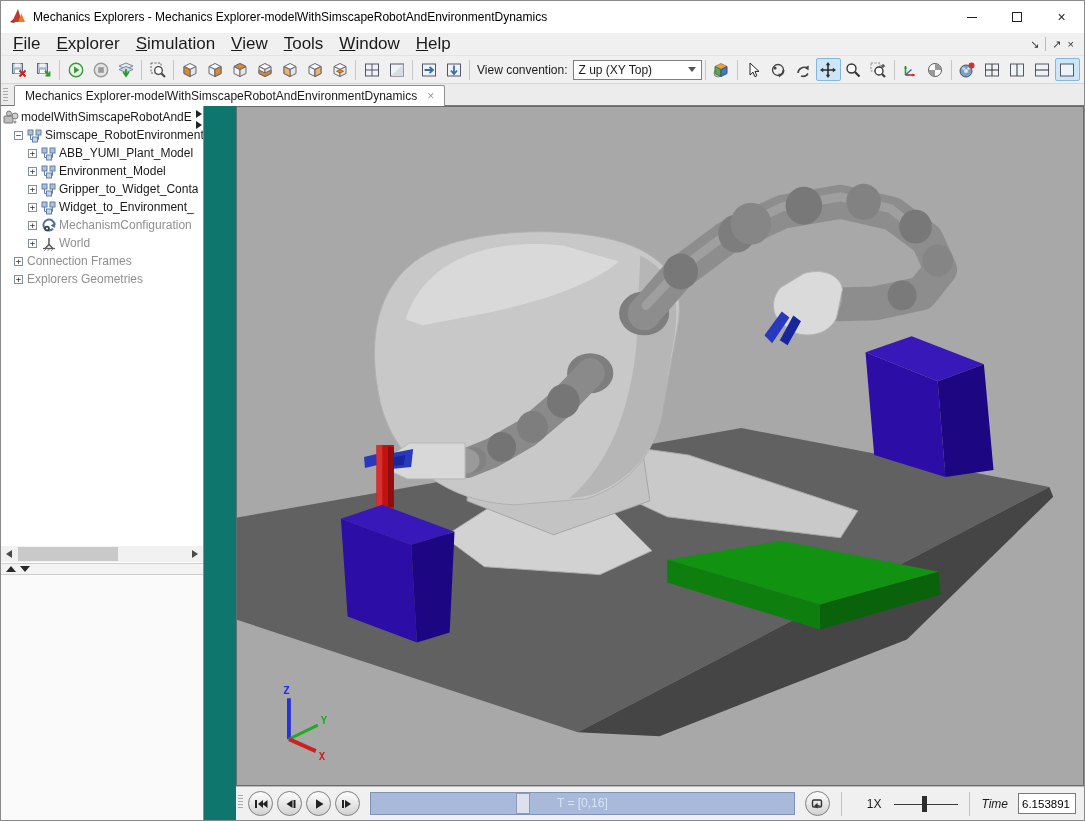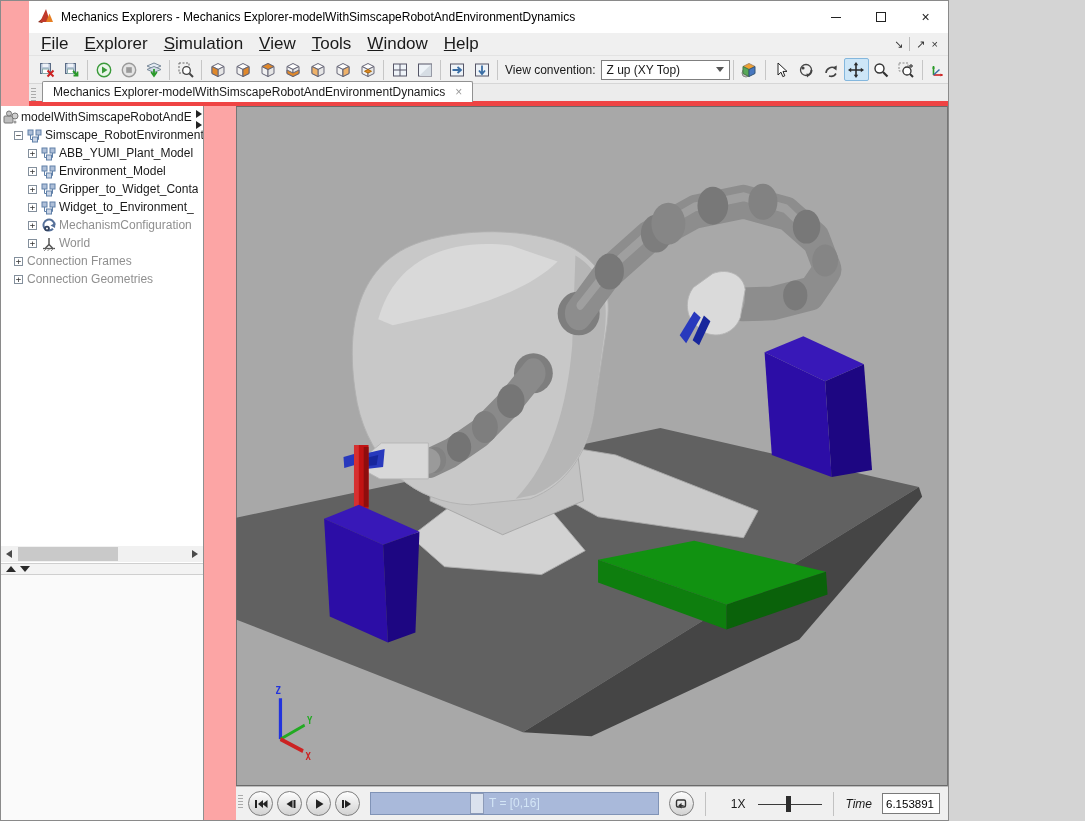--- a/index.html
+++ b/index.html
@@ -1,18 +1,18 @@
 <!DOCTYPE html>
 <html><head>
 <meta charset="utf-8">
 <style>
   html,body{margin:0;padding:0;background:#d4d4d4;}
   *{box-sizing:border-box;}
-  .window{position:relative;width:949px;height:821px;background:#fca5a5;border:1px solid #8a8a8a;
-    font-family:"Liberation Sans",sans-serif;font-size:12px;color:#1a1a1a;overflow:hidden;padding-left:28px;}
+  .window{position:relative;width:1085px;height:821px;background:#0f766e;border:1px solid #8a8a8a;
+    font-family:"Liberation Sans",sans-serif;font-size:12px;color:#1a1a1a;overflow:hidden;}
   
   .titlebar{height:32px;background:#ffffff;display:flex;align-items:center;padding-left:8px;}
   .title-text{margin-left:7px;font-size:12px;color:#000;}
   .win-controls{margin-left:auto;display:flex;height:32px;}
   .win-btn{width:45px;height:32px;display:flex;align-items:center;justify-content:center;color:#222;}
   .glyph-min{width:10px;height:1px;background:#222;}
   .glyph-max{width:10px;height:10px;border:1px solid #222;}
   .glyph-close{font-size:14px;line-height:1;}
   
   .menubar{height:23px;background:#f0f0f0;display:flex;align-items:center;padding:0 4px;border-bottom:1px solid #e3e3e3;}
@@ -23,21 +23,21 @@
   .toolbar{height:28px;background:#f0f0f0;display:flex;align-items:center;padding:0 5px;border-bottom:1px solid #d6d6d6;}
   .tbtn{width:25px;height:23px;display:flex;align-items:center;justify-content:center;border:1px solid transparent;border-radius:2px;}
   .tbtn.active{background:#cde6f7;border-color:#84b7dd;}
   .tsep{width:1px;height:20px;background:#c6c6c6;margin:0 3px;}
   .tlabel{font-size:12px;margin:0 5px 0 4px;white-space:nowrap;}
   .tselect{width:129px;height:20px;background:#fff;border:1px solid #7f7f7f;display:flex;align-items:center;
     justify-content:space-between;padding:0 5px;font-size:12px;text-align:center;}
   .caret{width:0;height:0;border-left:4px solid transparent;border-right:4px solid transparent;border-top:5px solid #555;}
   .toolbar-right{margin-left:auto;display:flex;align-items:center;}
   
-  .tabbar{height:22px;background:#ececec;border-bottom:5px solid #ef4444;display:flex;align-items:flex-end;padding-left:13px;position:relative;text-align:right;}
+  .tabbar{height:22px;background:#ececec;border-bottom:1px solid #ef4444;display:flex;align-items:flex-end;padding-left:13px;position:relative;text-align:right;}
   .tab-grip,.play-grip{position:absolute;left:2px;top:4px;width:5px;height:14px;
     background:repeating-linear-gradient(to bottom,#aaa 0 1px,transparent 1px 3px);}
   .tab{height:21px;background:#fff;border:1px solid #919191;border-bottom:none;border-radius:2px 2px 0 0;
     display:flex;align-items:center;gap:10px;padding:0 10px;margin-bottom:-1px;font-size:12px;}
   .tab-close{color:#9a9a9a;font-size:12px;line-height:1;}
   
   .main{position:absolute;top:105px;left:0;right:0;bottom:0;display:flex;gap:32px;}
   .leftpanel{width:203px;background:#fff;border-right:1px solid #8f8f8f;position:relative;flex:none;}
   .tree{position:absolute;top:2px;left:0;right:0;height:438px;overflow:hidden;}
   .trow{display:flex;align-items:center;height:18px;white-space:pre;}
@@ -422,21 +422,21 @@
                 <path d="M14.5 4.5 L14 10 L9.5 7.5 Z" fill="#56719a"></path>
                 <circle cx="6" cy="10.5" r="2.8" fill="#31415e"></circle>
                 <circle cx="6" cy="10.5" r="1" fill="#fff"></circle>
               </svg></span><span class="tlab muted">MechanismConfiguration</span></div>
           <div class="trow" style="padding-left: 27px;"><span class="exp">+</span><span class="ticon"><svg width="16" height="16" viewBox="0 0 16 16">
                 <path d="M8 2 L8 8.5 M8 8.5 L4.5 12 M8 8.5 L11.5 12" stroke="#555" stroke-width="1.5" fill="none"></path>
                 <path d="M2 12.5 L14 12.5" stroke="#555" stroke-width="1.3"></path>
                 <path d="M3 15 L5.5 12.5 M6.5 15 L9 12.5 M10 15 L12.5 12.5" stroke="#888" stroke-width="1"></path>
               </svg></span><span class="tlab muted">World</span></div>
           <div class="trow" style="padding-left: 13px;"><span class="exp">+</span><span class="tlab muted">Connection Frames</span></div>
-          <div class="trow" style="padding-left: 13px;"><span class="exp">+</span><span class="tlab muted">Connection Geometries</span></div>
+          <div class="trow" style="padding-left: 13px;"><span class="exp">+</span><span class="tlab muted">Explorers Geometries</span></div>
         </div>
       <div class="tree-collapse">
         <div class="arrow-r"></div>
         <div class="arrow-r"></div>
       </div>
       <div class="hscroll">
         <div class="hs-arrow">
             <div class="tri-l"></div>
           </div>
         <div class="hs-thumb"></div>

